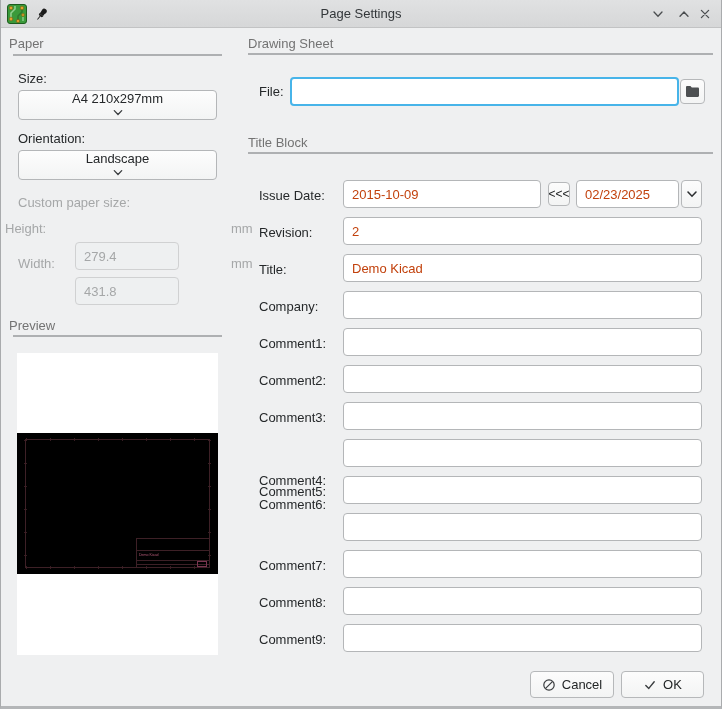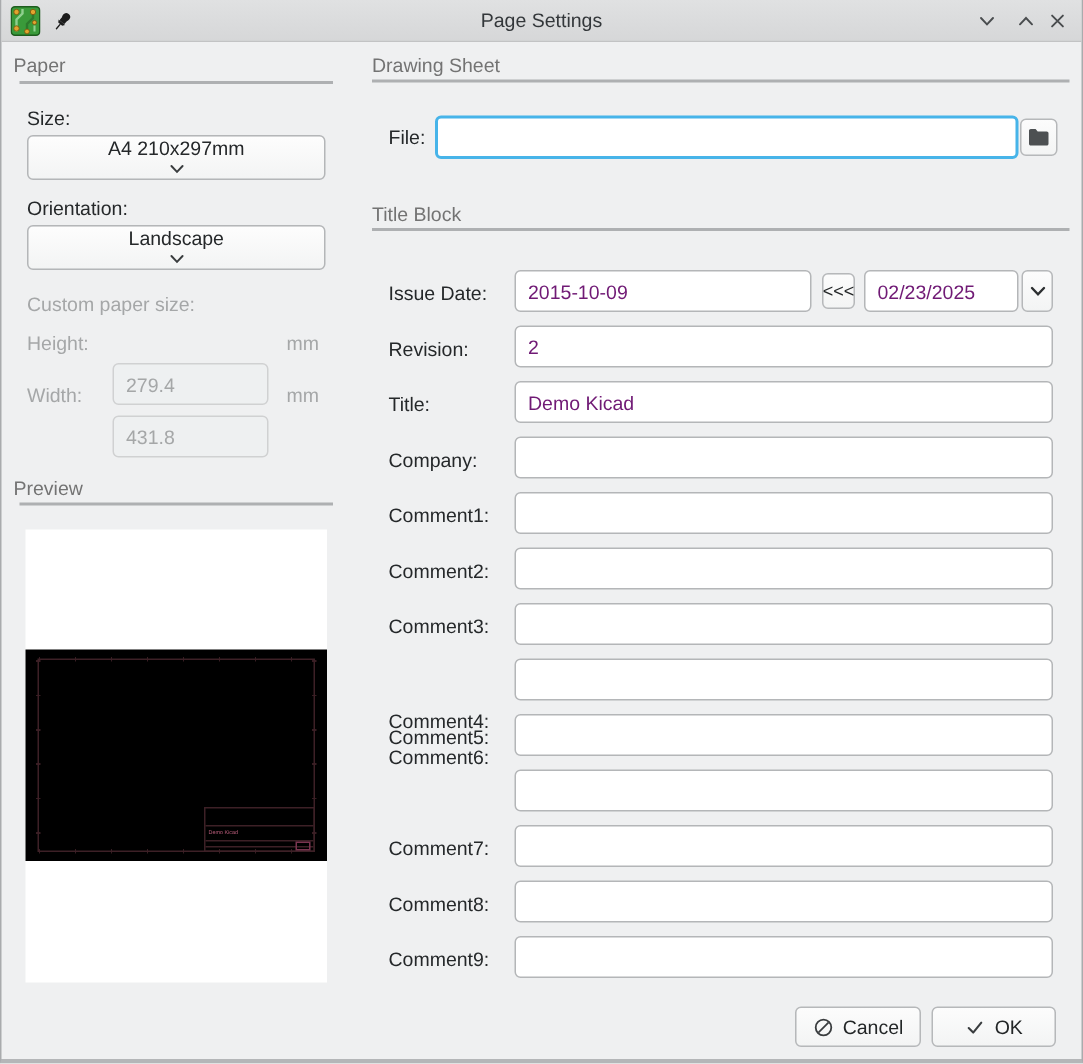--- a/index.html
+++ b/index.html
@@ -15,24 +15,24 @@
   .titlebar .title { position:absolute; left:0; right:0; top:0; line-height:28px; text-align:center;
                      color:#33373a; font-size:13px; }
   .tb-icon { position:absolute; top:4px; }
   .winctl { position:absolute; top:4px; width:20px; height:20px; display:flex; align-items:center; justify-content:center; cursor:default; }
 
   
   .hdr { position:absolute; text-align:left; color:#737373; }
   .hline { position:absolute; height:2px; background:#aeb0b2; }
   .lbl { position:absolute; white-space:nowrap; }
   .lbl.dis, .unit.dis { color:#a5a7a8; }
-  .unit { position:absolute; }
+  .unit { position:absolute;margin-left:40px; }
 
   .tinput { position:absolute; height:29px; background:#ffffff; border:1px solid #b4b6b8; border-radius:4px;
-            font-family:"Liberation Sans", sans-serif; font-size:13px; color:#701a75; padding:0 8px; outline:none; }
+            font-family:"Liberation Sans", sans-serif; font-size:13px; color:#c2410c; padding:0 8px; outline:none; }
   .tinput.small { height:28px; }
   .tinput.dis { background:#eef0f1; border-color:#d0d1d2; color:#a5a7a8;margin-top:28px; }
   .tinput.focus { border:2px solid #47b4e9; padding:0 7px; }
 
   .select { position:absolute; height:30px; background:linear-gradient(#fdfdfd,#f3f4f4);
             border:1px solid #b4b6b8; border-radius:4px; display:flex; align-items:center;
             padding:0 10px; cursor:default;flex-direction:column; }
   .select .val { flex:1; }
 
   .btn { position:absolute; background:linear-gradient(#fcfcfc,#f3f4f4); border:1px solid #b6b8ba; border-radius:4px;
@@ -113,21 +113,21 @@
   <div class="lbl" style="left:17px; top:131px;">Orientation:</div>
   <div class="select" style="left:17px; top:150px; width:199px;">
     <span class="val">Landscape</span>
     <svg width="14" height="14" viewBox="0 0 14 14">
       <path d="M3 5 L7 9.2 L11 5" stroke="#3a3d3f" stroke-width="1.4" fill="none" stroke-linecap="round"></path>
     </svg>
   </div>
 
   <div class="lbl dis" style="left:17px; top:195px;">Custom paper size:</div>
 
-  <div class="lbl dis" style="left:17px; top:221px;">Height:</div>
+  <div class="lbl dis" style="left:4px; top:221px;">Height:</div>
   <input class="tinput small dis" style="left: 74px; top: 214px; width: 104px;" disabled="" value="279.4">
   <div class="unit dis" style="left:190px; top:221px;">mm</div>
 
   <div class="lbl dis" style="left:17px; top:256px;">Width:</div>
   <input class="tinput small dis" style="left: 74px; top: 249px; width: 104px;" disabled="" value="431.8">
   <div class="unit dis" style="left:190px; top:256px;">mm</div>
 
   <div class="hdr" style="left:8px; top:318px; width:217px;">Preview</div>
   <div class="hline" style="left:12px; top:335px; width:209px;"></div>
 

